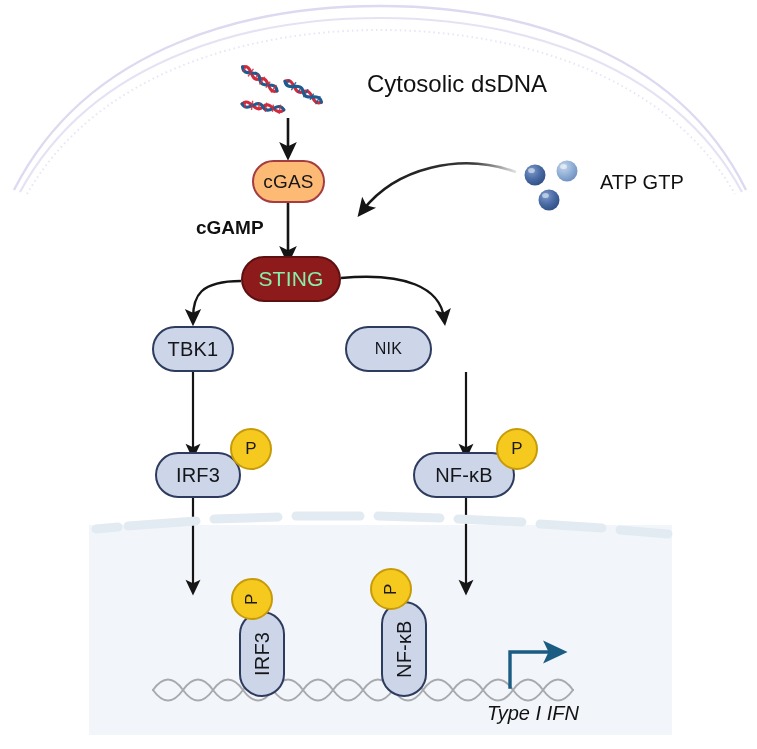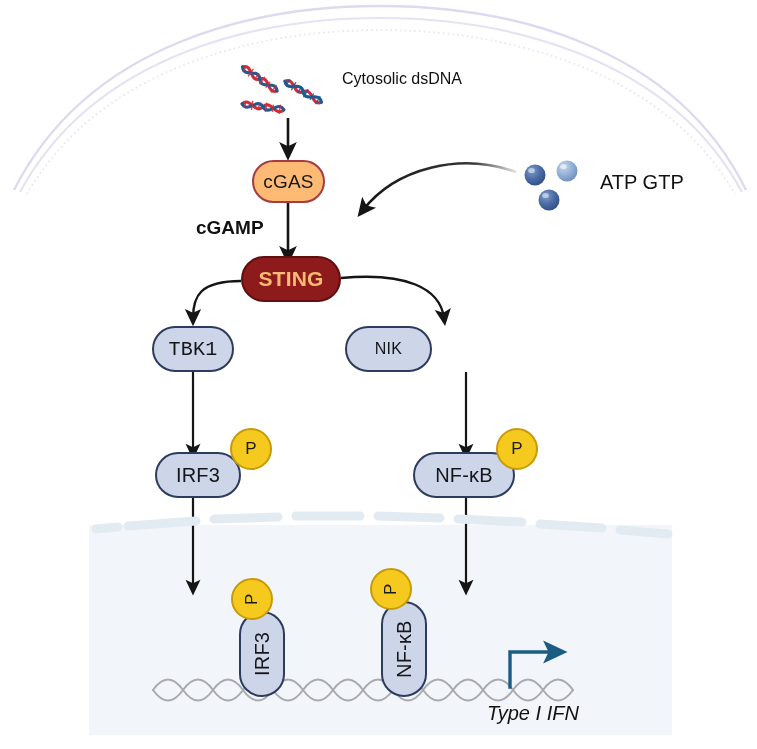--- a/index.html
+++ b/index.html
@@ -41,22 +41,21 @@
     letter-spacing: 0.2px;
   }
   .pill-blue {
     background: #cdd5e8;
     border: 2px solid #2d3b5e;
     color: #15161a;
   }
   .pill-red {
     background: #8d1b1c;
     border: 2px solid #5e1011;
-    color: #fdba74;
-    font-weight: bold;
+    color: #86efac;
   }
   .pill-pink {
     background: #fdba74;
     border: 2px solid #a43c42;
     color: #15161a;
   }
   .pill-vert {
     writing-mode: vertical-rl;
     transform: rotate(180deg);
   }
@@ -195,33 +194,33 @@
       <path d="M128,526 L196,521"></path>
       <path d="M214,519 L278,517"></path>
       <path d="M296,516 L360,516"></path>
       <path d="M378,516 L440,518"></path>
       <path d="M458,519 L522,522"></path>
       <path d="M540,524 L602,528"></path>
       <path d="M620,530 L668,534"></path>
     </g>
   </svg>
 
-  <div class="lbl" style="left:342px; top:70px; font-size:16px;">Cytosolic dsDNA</div>
+  <div class="lbl" style="left:367px; top:70px; font-size:24px;">Cytosolic dsDNA</div>
 
   <div class="lbl" style="left:600px; top:171px; font-size:20px;">ATP GTP</div>
 
   <div class="lbl" style="left:196px; top:217px; font-size:19px;font-weight:bold;">cGAMP</div>
 
   <div class="lbl" style="left:487px; top:702px; font-size:20px;font-style:italic;">Type I IFN</div>
 
   <div class="pill pill-pink" style="left:252px; top:160px; width:73px; height:43px; font-size:19px;">cGAS</div>
 
   <div class="pill pill-red" style="left:241px; top:256px; width:100px; height:46px; font-size:21px;">STING</div>
 
-  <div class="pill pill-blue" style="left:152px; top:326px; width:82px; height:46px; font-size:20px;font-family:Liberation Mono, monospace;">TBK1</div>
+  <div class="pill pill-blue" style="left:152px; top:326px; width:82px; height:46px; font-size:20px;">TBK1</div>
 
   <div class="pill pill-blue" style="left:345px; top:326px; width:87px; height:46px; font-size:16px;">NIK</div>
 
 
   <div class="pill pill-blue" style="left:155px; top:452px; width:86px; height:46px; font-size:20px;">IRF3</div>
   <div class="pbadge" style="left:230px; top:428px; width:42px; height:42px;">P</div>
 
   <div class="pill pill-blue" style="left:413px; top:452px; width:102px; height:46px; font-size:20px;">NF-κB</div>
   <div class="pbadge" style="left:496px; top:428px; width:42px; height:42px;">P</div>
 

